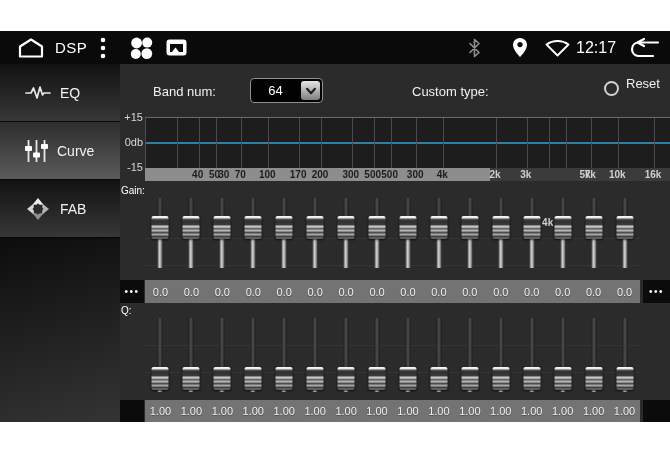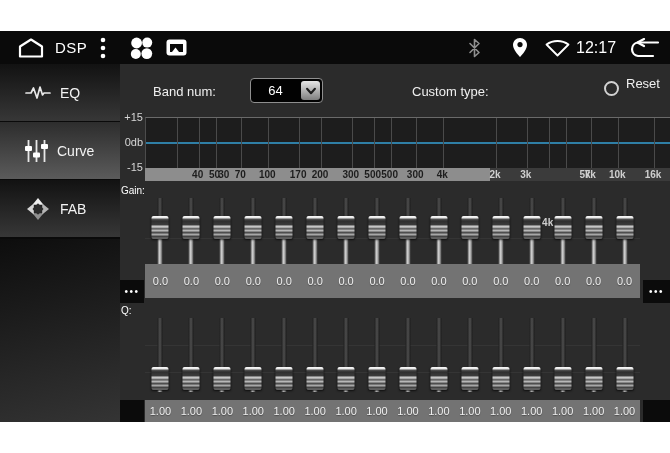--- a/index.html
+++ b/index.html
@@ -310,21 +310,21 @@
             <div class="tlight" style="top:32px;height:41px"></div>
             <div class="knob" style="top:20.5px"></div>
           </div>
           <div class="slider" style="left: 464.062px; width: 30.9375px;">
             <div class="tdark" style="top:3px;height:29px"></div>
             <div class="tlight" style="top:32px;height:41px"></div>
             <div class="knob" style="top:20.5px"></div>
           </div>
         </div>
       <div class="morebtn" style="left:0;top:216px;width:24px;height:23px">•••</div>
-      <div class="valrow" id="gainValues" style="top:200px;height:34px">
+      <div class="valrow" id="gainValues" style="top:216px;height:23px">
           <div class="cell">0.0</div>
           <div class="cell">0.0</div>
           <div class="cell">0.0</div>
           <div class="cell">0.0</div>
           <div class="cell">0.0</div>
           <div class="cell">0.0</div>
           <div class="cell">0.0</div>
           <div class="cell">0.0</div>
           <div class="cell">0.0</div>
           <div class="cell">0.0</div>

